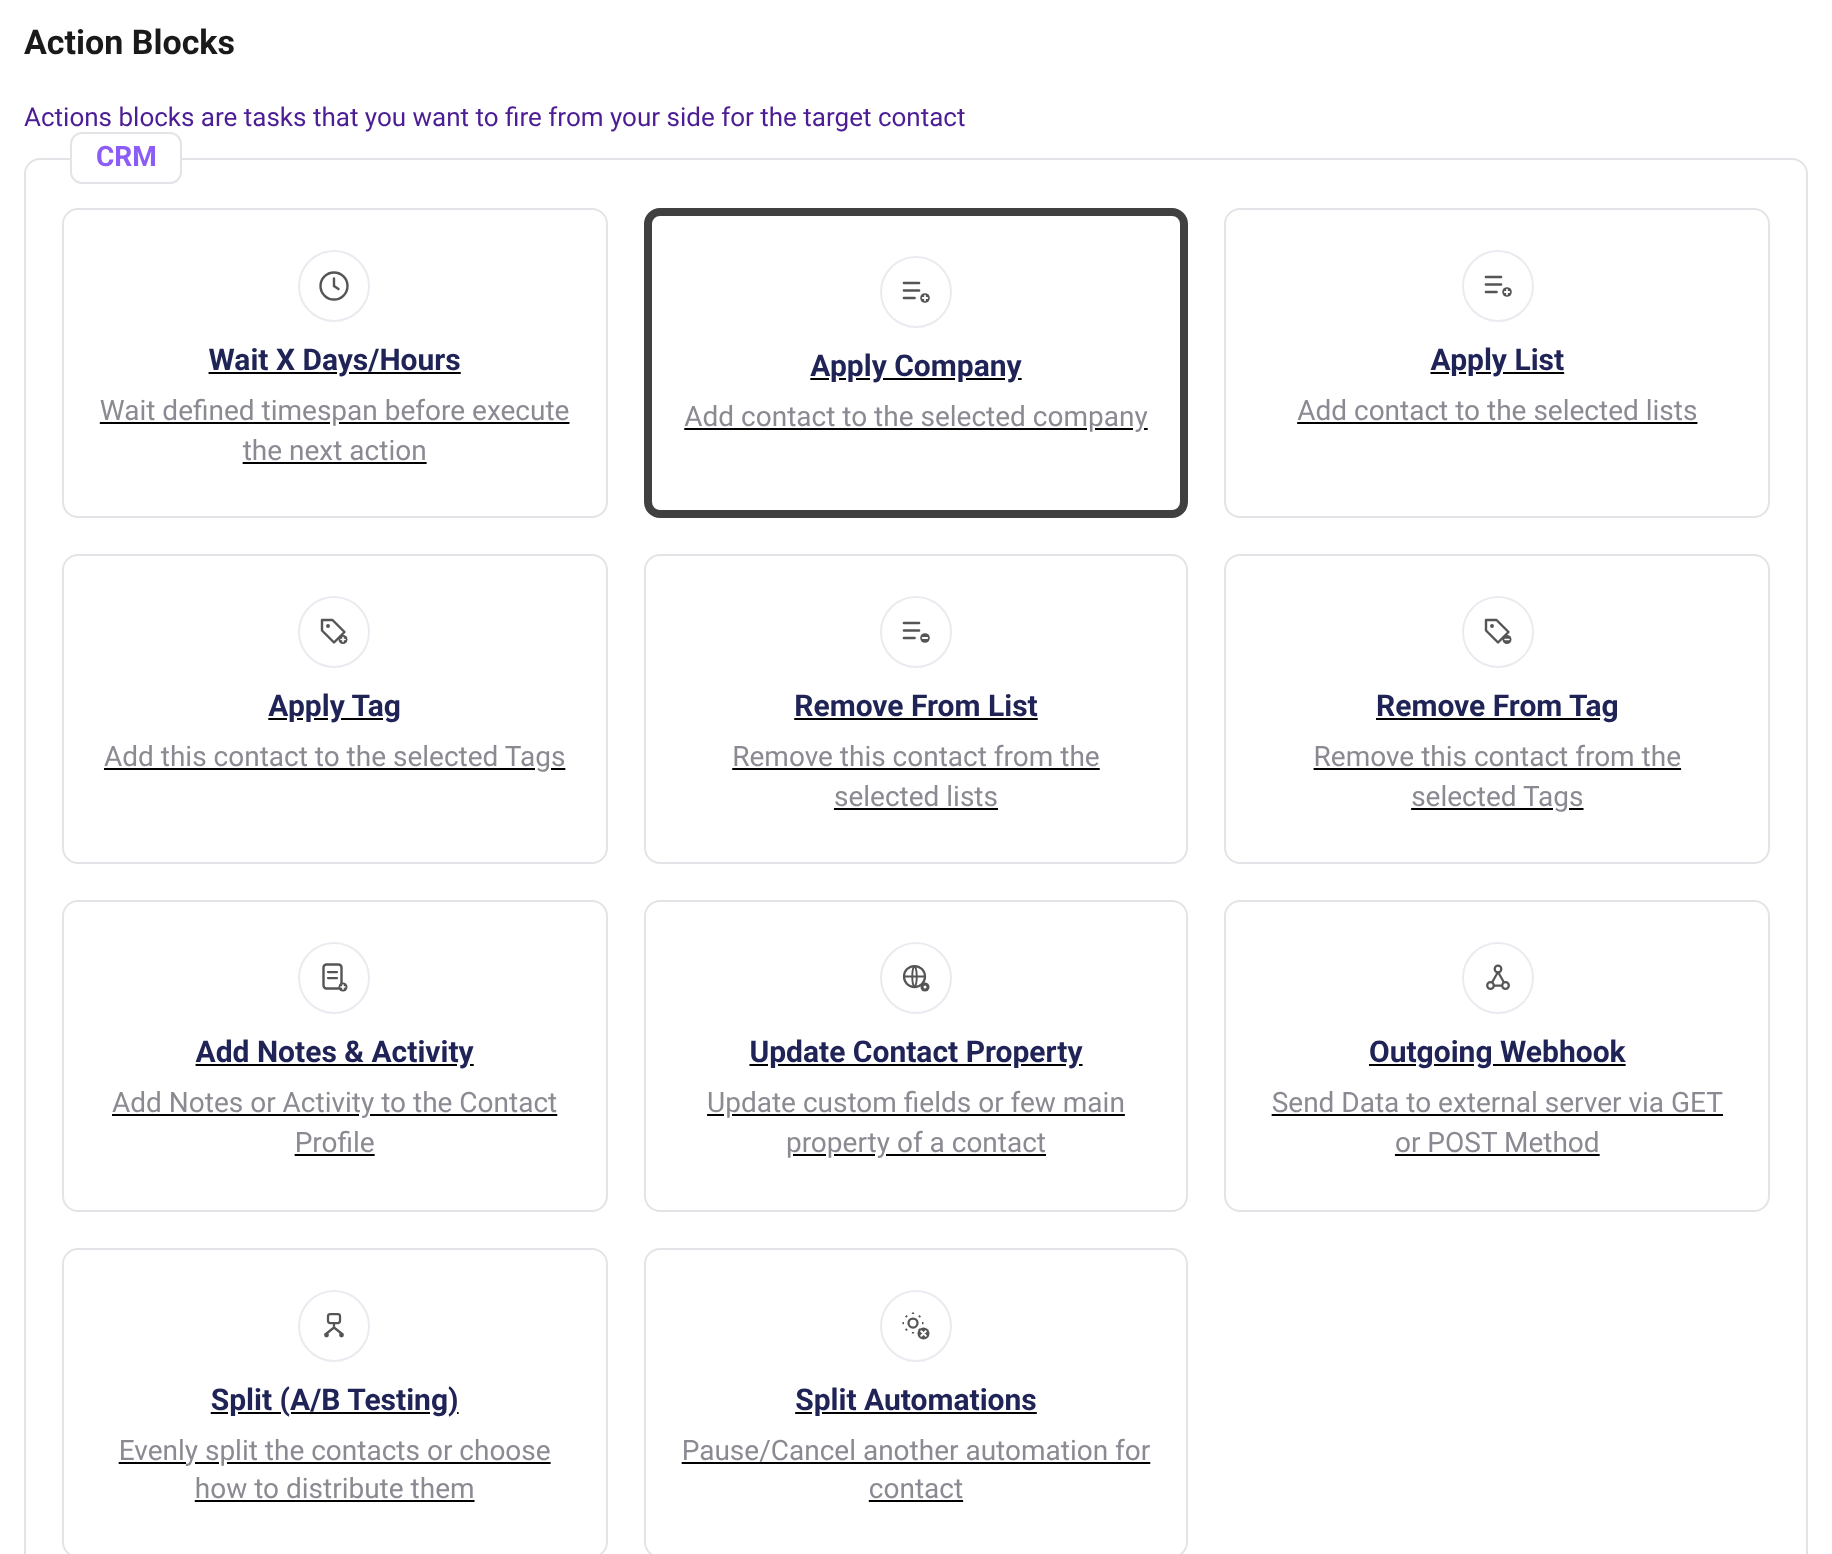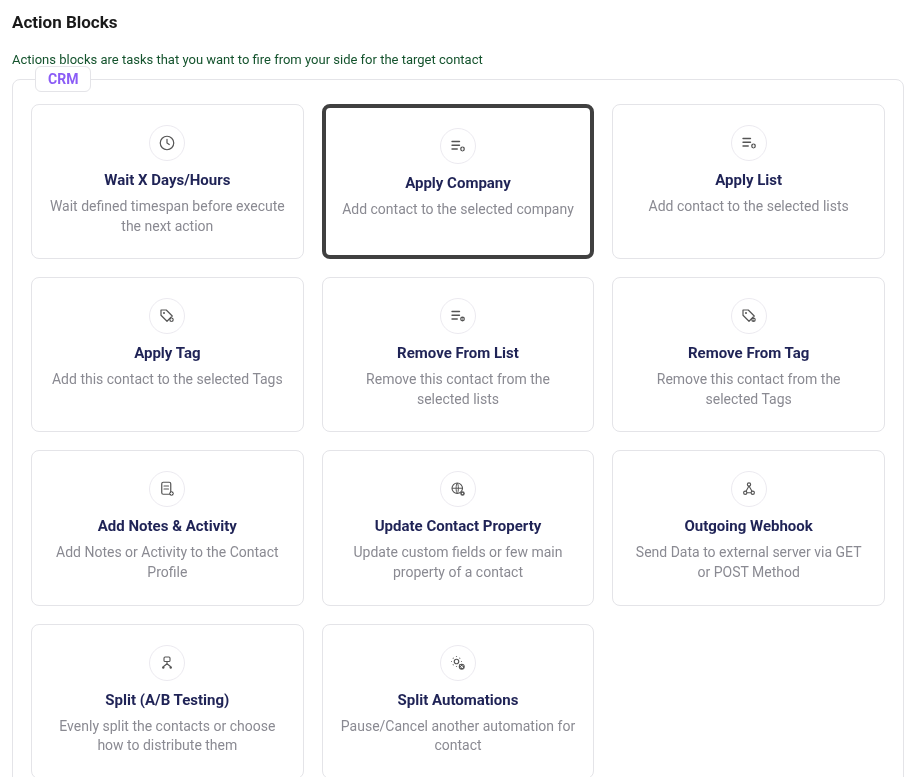--- a/index.html
+++ b/index.html
@@ -10,21 +10,21 @@
       width: 916px;
     }
     .section-title {
       font-size: 17px;
       font-weight: 700;
       color: #1a1a1a;
       margin-bottom: 20px;
     }
     .section-desc {
       font-size: 13px;
-      color: #14532d;
+      color: #4c1d95;
     }
     .group-box {
       border: 1px solid #e4e4e8;
       border-radius: 8px;
       padding: 24px 18px 18px 18px;
       position: relative;
       margin-top: 12px;
     }
     .group-label {
       position: absolute;
@@ -47,20 +47,21 @@
       border: 1px solid #e4e4e8;
       border-radius: 8px;
       padding: 20px 16px 22px 16px;
       text-align: center;
       cursor: pointer;
       background: #fff;
       min-height: 140px;
       display: flex;
       flex-direction: column;
       align-items: center;
+      text-decoration: underline;
     }
     .card.selected {
       border: 4px solid #404040;
     }
     .card-icon {
       width: 36px;
       height: 36px;
       border: 1px solid #eceaf0;
       border-radius: 50%;
       display: flex;

